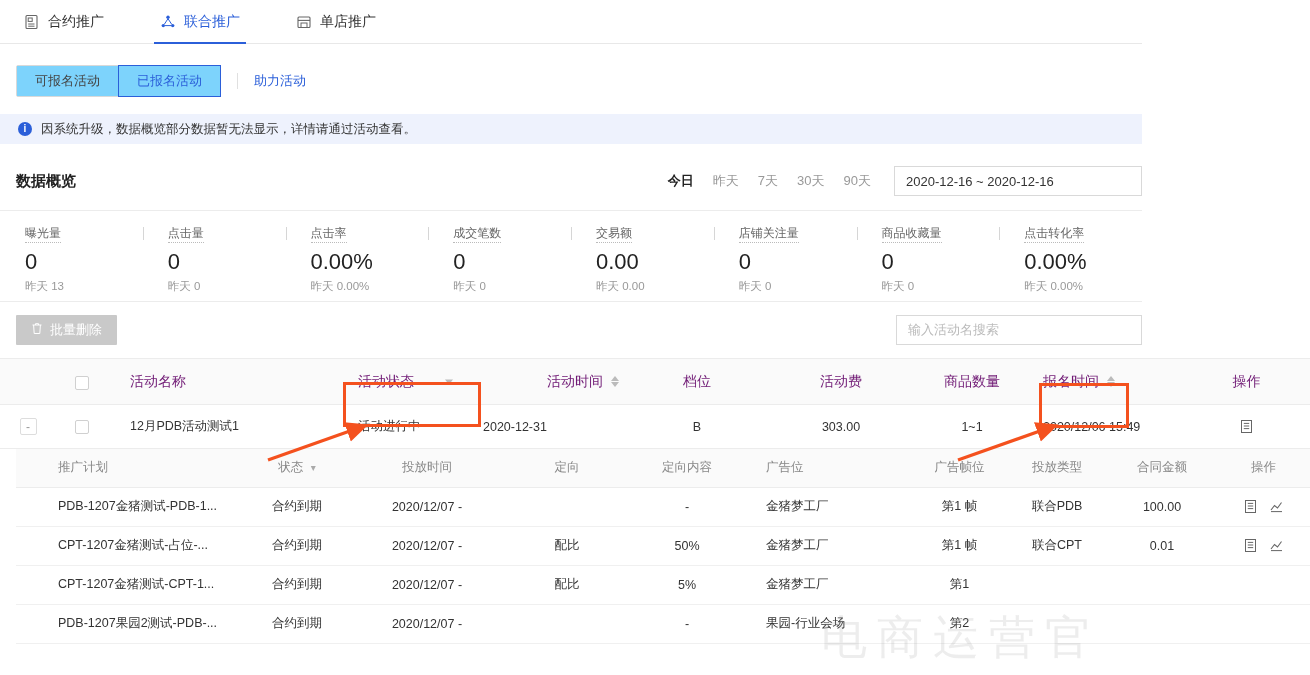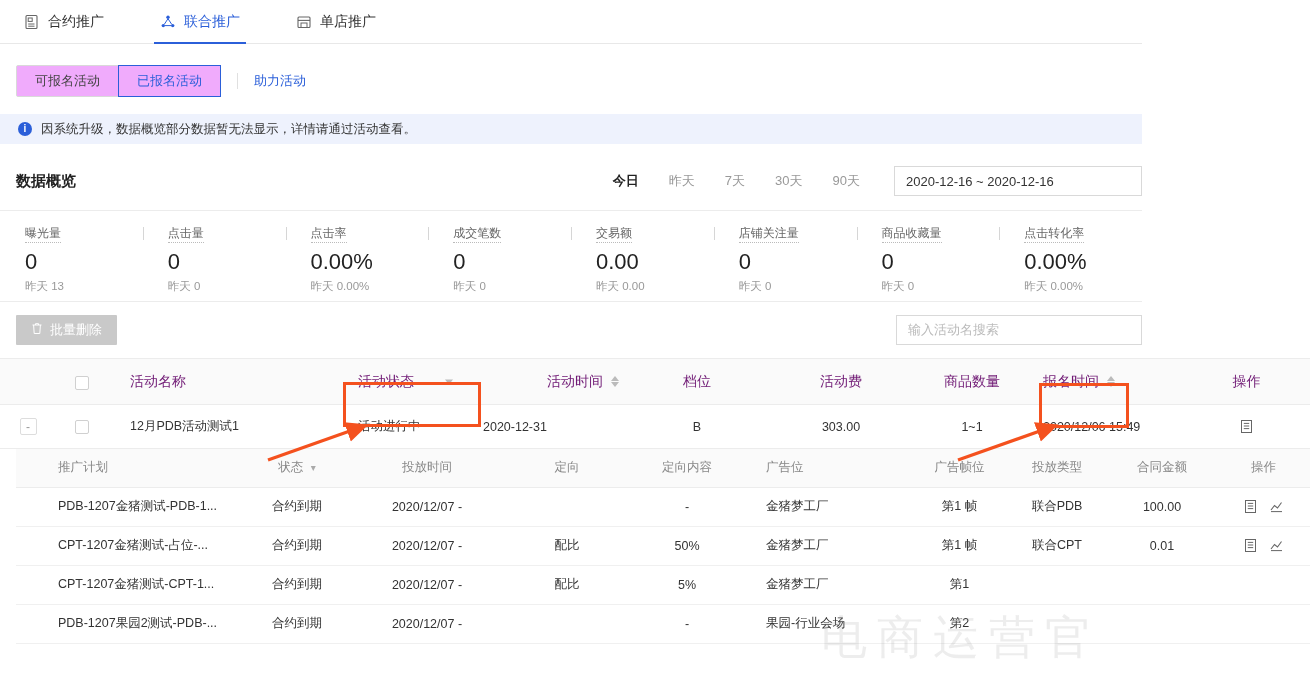--- a/index.html
+++ b/index.html
@@ -57,21 +57,21 @@
     overflow: visible;
     height: 32px;
   }
   .seg-btn {
     height: 30px;
     padding: 0 18px;
     display: flex;
     align-items: center;
     font-size: 13px;
     color: #444;
-    background: #f0abfc;
+    background: #7dd3fc;
     cursor: pointer;
     border-right: 1px solid #d9d9d9;
   }
   .seg-btn:last-child { border-right: none; }
   .seg-btn.active {
     color: #2b5fd9;
     border: 1px solid #2b5fd9;
     margin: -1px;
     height: 32px;
     position: relative;
@@ -109,21 +109,21 @@
 
   
   .sec-head {
     display: flex;
     align-items: center;
     justify-content: space-between;
     padding: 22px 0 0 16px;
     height: 52px;
   }
   .sec-title { font-size: 15px; font-weight: bold; color: #222; }
-  .daterange { display: flex; align-items: center; gap: 16px; text-align: center; }
+  .daterange { display: flex; align-items: center; gap: 5px; text-align: center; }
   .dr-opt {
     font-size: 13px;
     color: #999;
     margin-right: 14px;
     cursor: pointer;
   }
   .dr-opt.active { color: #222; font-weight: bold; }
   .dr-input {
     width: 248px; height: 30px;
     border: 1px solid #d9d9d9;

